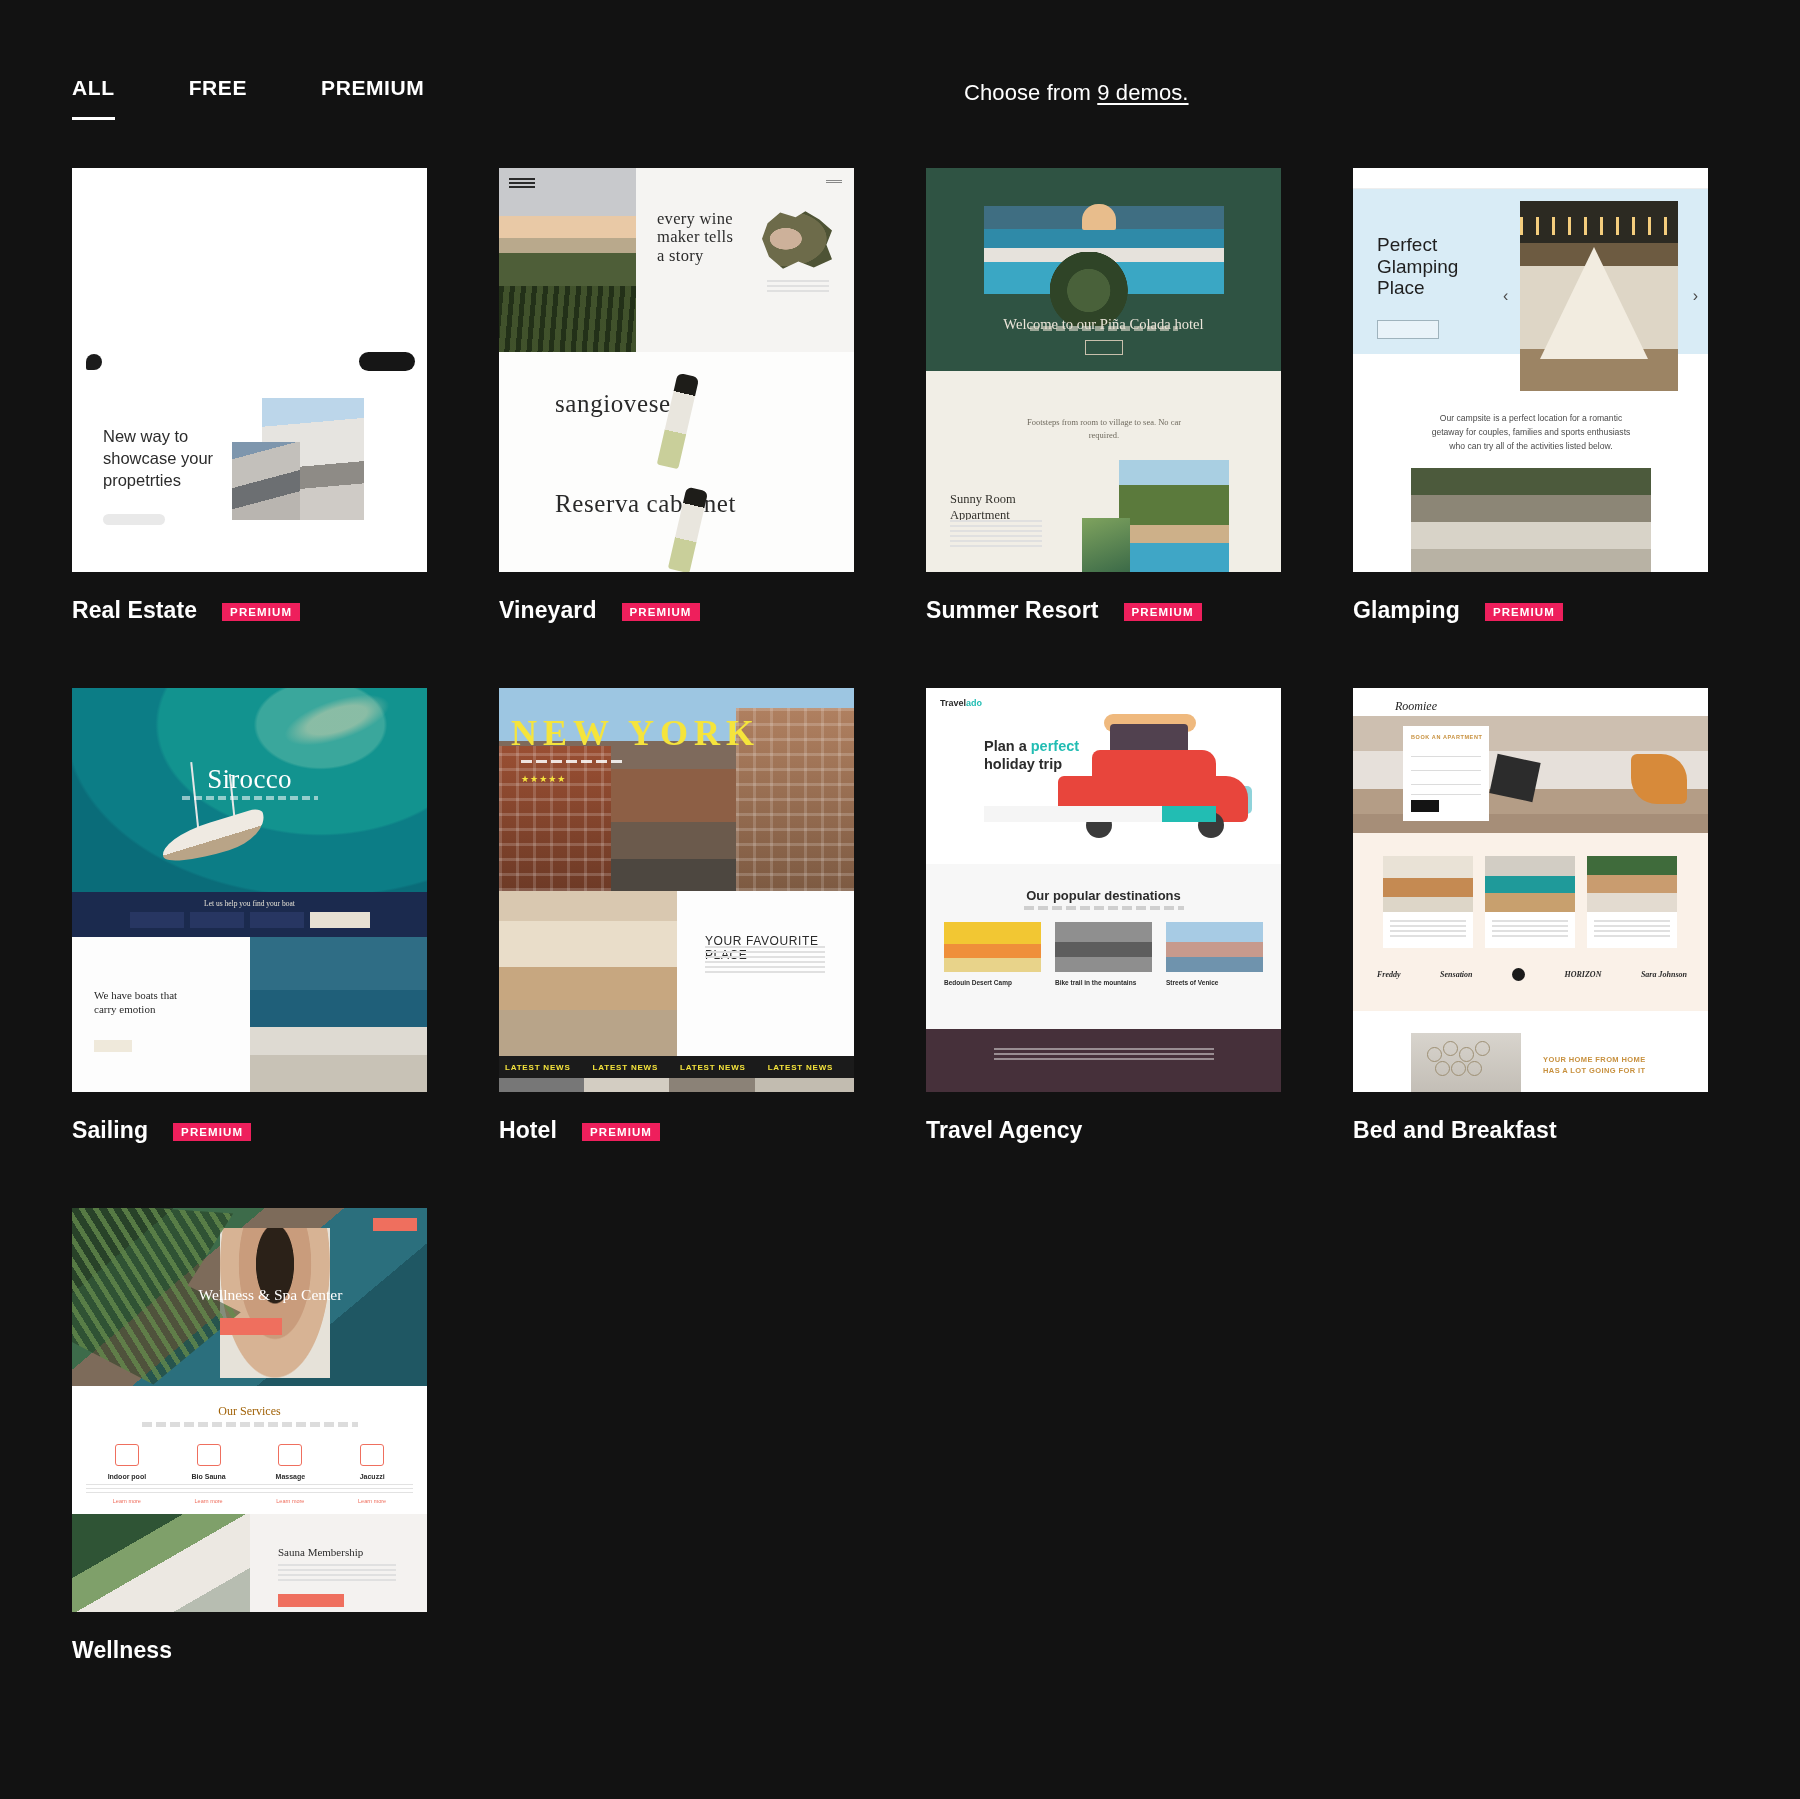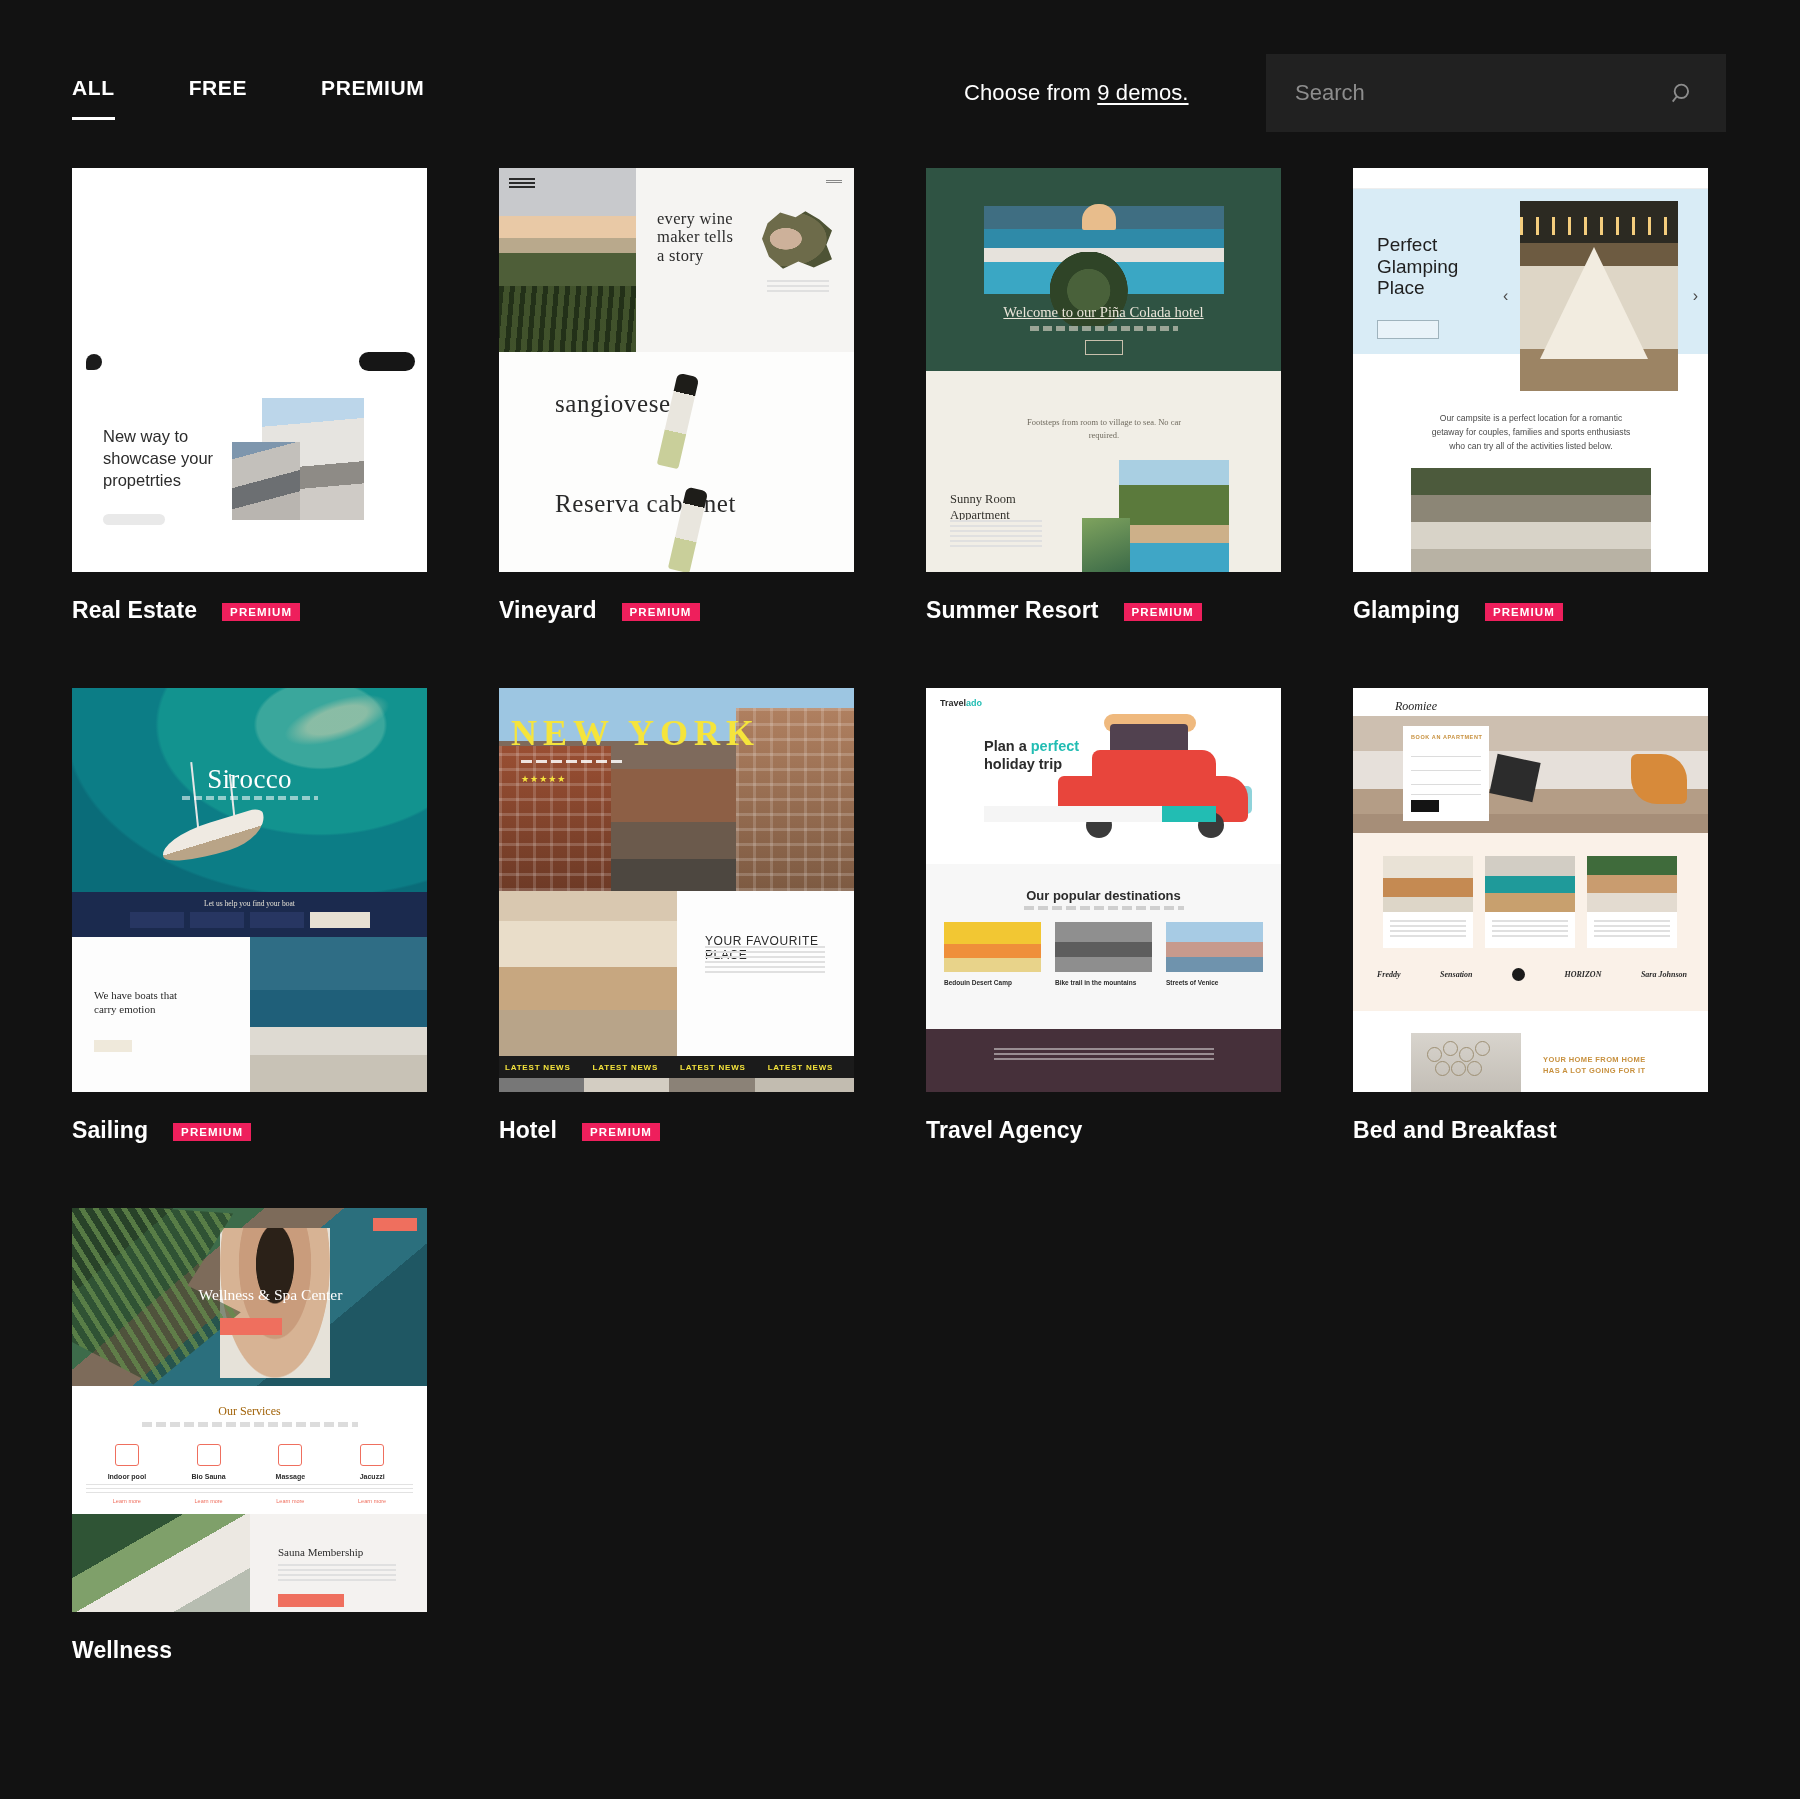--- a/index.html
+++ b/index.html
@@ -142,22 +142,22 @@
   .vy-b2 { left:178px; top:320px; height:84px; }
 
   
   .sr-green { position:absolute; left:0; top:0; width:355px; height:203px; background:#2f5343; }
   .sr-photo { position:absolute; left:58px; top:38px; width:240px; height:88px;
     background: linear-gradient(180deg,#3f6e82 0 26%, #2f8aa8 26% 48%, #e6e2dc 48% 64%, #3aa7c4 64%); }
   .sr-palm { position:absolute; left:66px; top:46px; width:88px; height:74px;
     background: radial-gradient(circle at 44% 52%, #49613a 0 34%, #2f4427 35% 62%, transparent 63%); }
   .sr-badge { position:absolute; left:156px; top:36px; width:34px; height:26px;
     background:#e8bd8c; border-radius: 16px 16px 2px 2px; }
-  .sr-title { position:absolute; left:0; top:136px; width:355px; text-align:center;
-    font-family:"Liberation Serif", serif; font-size:14.6px; color:#ece6da;text-decoration:underline; }
+  .sr-title { position:absolute; left:0; top:148px; width:355px; text-align:center;
+    font-family:"Liberation Serif", serif; font-size:14.6px; color:#ece6da; }
   .sr-sub { position:absolute; left:104px; top:158px; width:148px; height:5px;
     background: repeating-linear-gradient(90deg, rgba(225,219,205,.6) 0 9px, transparent 9px 13px); }
   .sr-btn { position:absolute; left:159px; top:172px; width:38px; height:15px;
     border:1px solid #c9c0ad; }
   .sr-cream { position:absolute; left:0; top:203px; width:355px; height:201px; background:#f1eee6; }
   .sr-line { position:absolute; left:98px; top:248px; width:160px; text-align:center;
     font-family:"Liberation Serif", serif; font-size:8.5px; color:#6f6a5e; line-height:1.5; }
   .sr-h2 { position:absolute; left:24px; top:324px; width:100px;
     font-family:"Liberation Serif", serif; font-size:12.5px; color:#33312c; line-height:1.25; }
   .sr-p { position:absolute; left:24px; top:352px; width:92px; }
@@ -357,27 +357,20 @@
   <div class="header">
 
     <div class="tabs">
       <div class="tab active">ALL</div>
       <div class="tab">FREE</div>
       <div class="tab">PREMIUM</div>
     </div>
 
     <div class="choose"><span>Choose from </span><span class="demolink">9 demos.</span></div>
 
-    <div class="searchbox">
-      <input class="searchinput" type="text" placeholder="Search" style="">
-      <svg class="search-icon" viewBox="0 0 24 24" fill="none" stroke="#8d8d8d" stroke-width="1.7">
-        <circle cx="10.5" cy="9.5" r="6.2"></circle>
-        <line x1="6" y1="14.5" x2="2.5" y2="19"></line>
-      </svg>
-    </div>
   </div>
 
   <div class="grid">
 
     <div class="card">
       <div class="thumb">
         <div class="mini">
           <div class="re-nav">
             <div class="re-dot"></div>
             <div class="re-pill"></div>

